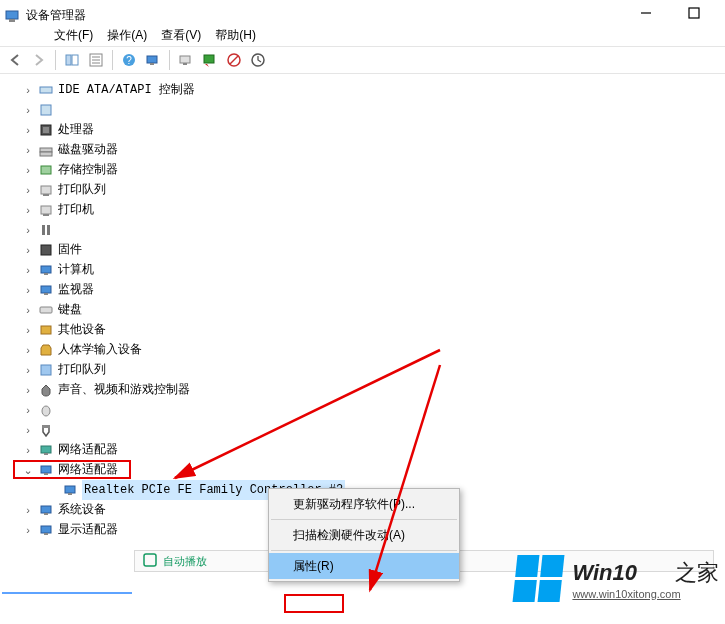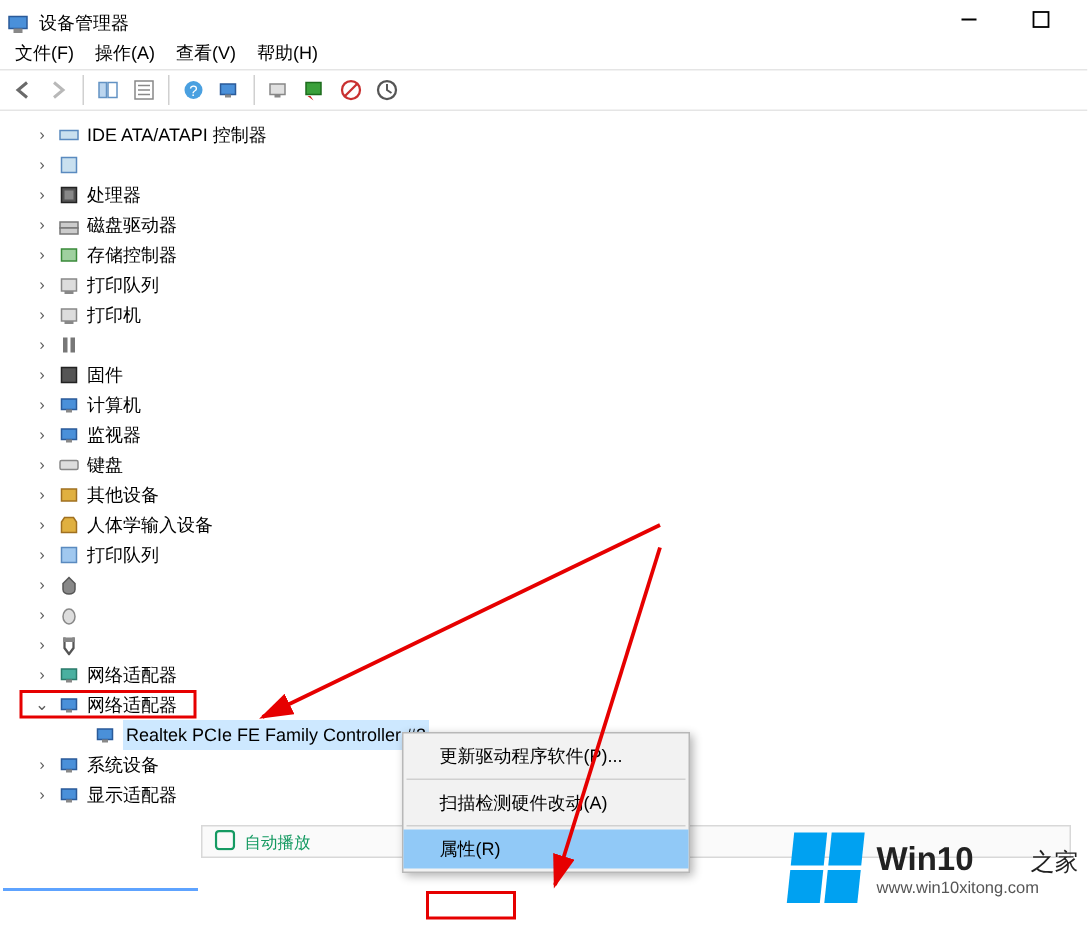--- a/index.html
+++ b/index.html
@@ -24,21 +24,21 @@
   }
   .titlebar-icon {
     width: 16px; height: 16px; margin-right: 6px;
     display:flex; align-items:center; justify-content:center;
   }
   .title-text { flex: 1; font-size: 12px; }
   .window-controls { display:flex; gap: 18px; padding-right: 12px; }
   .wctl { width: 30px; height: 22px; display:flex; align-items:center; justify-content:center; cursor: default; }
   .menubar {
     height: 22px; display:flex; align-items:center; gap: 2px;
-    padding: 0 4px; background:#fff; color:#000;
+    padding: 0 4px; background:#fff; color:#000;margin-left:44px;
   }
   .menu-item { padding: 2px 6px; }
   .toolbar {
     height: 28px; display:flex; align-items:center;
     border-top:1px solid #e5e5e5; border-bottom:1px solid #e5e5e5;
     background:#fff; padding: 0 4px; gap:2px;
   }
   .tbtn { width:22px; height:22px; display:flex; align-items:center; justify-content:center; }
   .tsep { width:1px; height:20px; background:#d0d0d0; margin:0 3px; }
   .tree {
@@ -47,21 +47,21 @@
   }
   .row {
     display:flex; align-items:center; height:20px; line-height:20px;
     gap: 4px; padding-left: 10px;
   }
   .expander {
     width:12px; text-align:center; color:#606060; font-size:11px;
     user-select:none;
   }
   .devicon { width:16px; height:16px; display:flex; align-items:center; justify-content:center; }
-  .label { white-space: nowrap; }
+  .label { white-space: nowrap; font-family: Liberation Mono, monospace; }
   .child-row { padding-left: 36px; }
   .selected { background:#cde8ff; display:inline-block; padding: 0 2px; }
   .highlight-box {
     position:absolute; border:2px solid #e60000;
   }
   .context-menu {
     position:absolute; left:268px; top:488px;
     width:192px; background:#f2f2f2; border:1px solid #b8b8b8;
     box-shadow:2px 2px 6px rgba(0,0,0,0.3);
     padding:2px 0;
@@ -71,22 +71,22 @@
   .cm-item.hover { background:#91c9f7; }
   .cm-sep { height:1px; background:#d0d0d0; margin:2px 2px; }
   .watermark {
     position:absolute; right:6px; bottom:22px;
     display:flex; align-items:center; gap:10px;
     font-family:"Segoe UI","Microsoft YaHei",sans-serif;
     color:#222;
   }
   .winlogo { display:grid; grid-template-columns: 22px 22px; grid-template-rows:22px 22px; gap:3px; transform: skewX(-6deg);}
   .winlogo div { background:#00a1f1; }
-  .wm-text .big { font-size:22px; font-weight:600; }
-  .wm-text .small { font-size:11px; color:#555; }
+  .wm-text .big { font-size:22px; font-weight:600;font-style:italic; }
+  .wm-text .small { font-size:11px; color:#555;text-decoration:underline; }
   .autoplay-bar {
     position:absolute; left:134px; bottom:52px; height:22px;
     display:flex; align-items:center; gap:6px;
     border:1px solid #d8d8d8; padding:2px 8px; color:#159a62; font-size:11px;
     background:#fafafa; width:580px;
   }
   .hr-line { position:absolute; left:2px; bottom:30px; width:130px; height:2px; background:#5ea3ff; }
   
   svg.overlay { position:absolute; top:0; left:0; width:725px; height:624px; pointer-events:none; }
 </style>
@@ -330,20 +330,21 @@
         </span>
         <span class="label">打印队列</span>
       </div>
       <div class="row">
         <span class="expander">›</span>
         <span class="devicon">
           <svg width="14" height="14">
             <path d="M3 6v4c0 2 2 3 4 3s4-1 4-3V6l-4-4z" fill="#888" stroke="#555"></path>
           </svg>
         </span>
+        <span class="label">声音、视频和游戏控制器</span>
       </div>
       <div class="row">
         <span class="expander">›</span>
         <span class="devicon">
           <svg width="14" height="14">
             <ellipse cx="7" cy="8" rx="4" ry="5" fill="#ddd" stroke="#888"></ellipse>
           </svg>
         </span>
       </div>
       <div class="row">
@@ -436,17 +437,17 @@
   </svg>
 
   <div class="watermark">
     <div class="winlogo">
         <div></div>
         <div></div>
         <div></div>
         <div></div>
       </div>
     <div class="wm-text">
-      <div><span class="big">Win10</span><span style="font-size:16px; font-weight:500;padding-left:38px;">之家</span></div>
+      <div><span class="big">Win10</span><span style="font-size:22px; font-weight:500;padding-left:38px;">之家</span></div>
       <div class="small">www.win10xitong.com</div>
     </div>
   </div>
 </div>
 
 </body></html>

